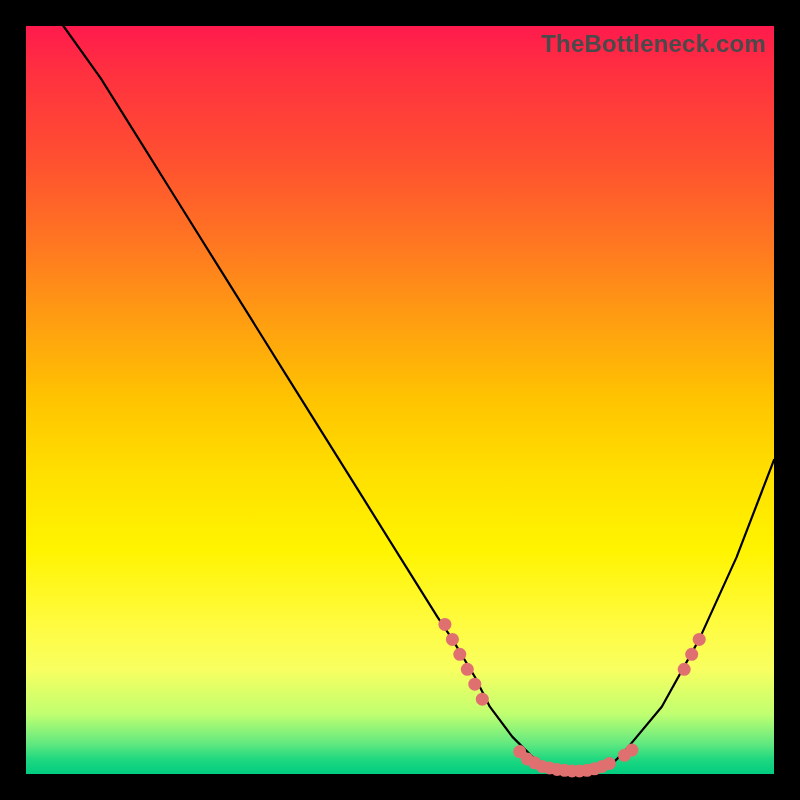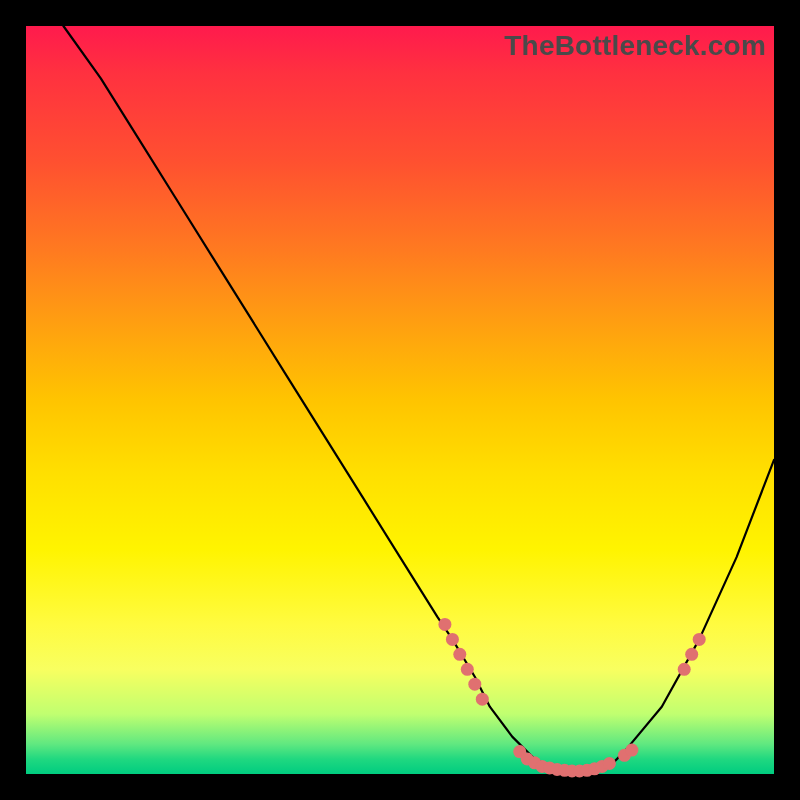--- a/index.html
+++ b/index.html
@@ -30,21 +30,21 @@
       #c0ff70 92%,
       #60e880 96%,
       #20d880 98%,
       #00cc80 100%);
   }
   .watermark {
     position: absolute;
     top: 4px;
     right: 8px;
     font-family: Arial, Helvetica, sans-serif;
-    font-size: 28px;
+    font-size: 24px;
     font-weight: 600;
     color: #4a4a4a;
     letter-spacing: 0.2px;
   }
   svg.curve {
     position: absolute;
     left: 0; top: 0;
     width: 748px;
     height: 748px;
     overflow: visible;

